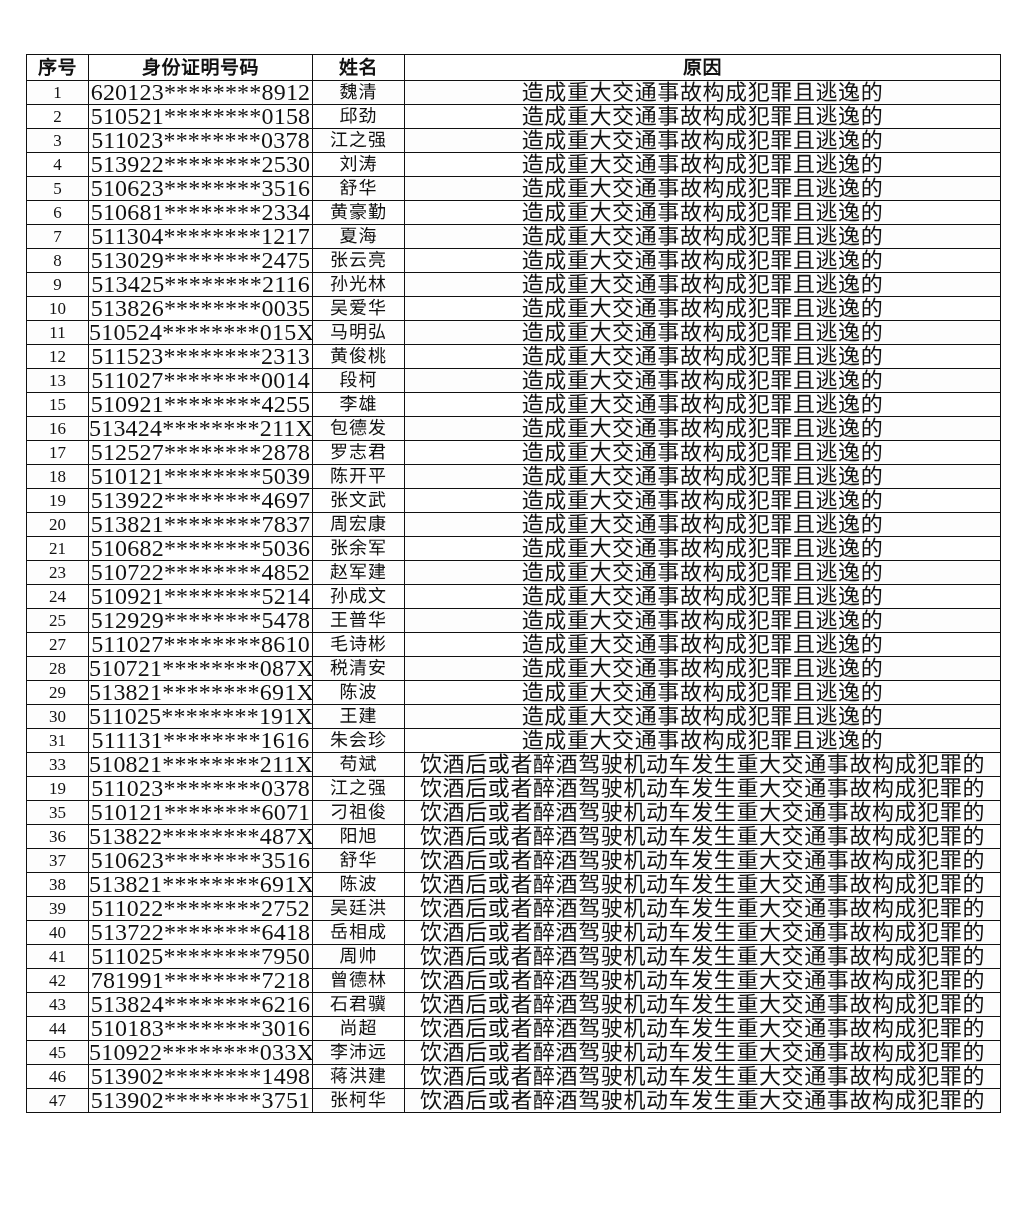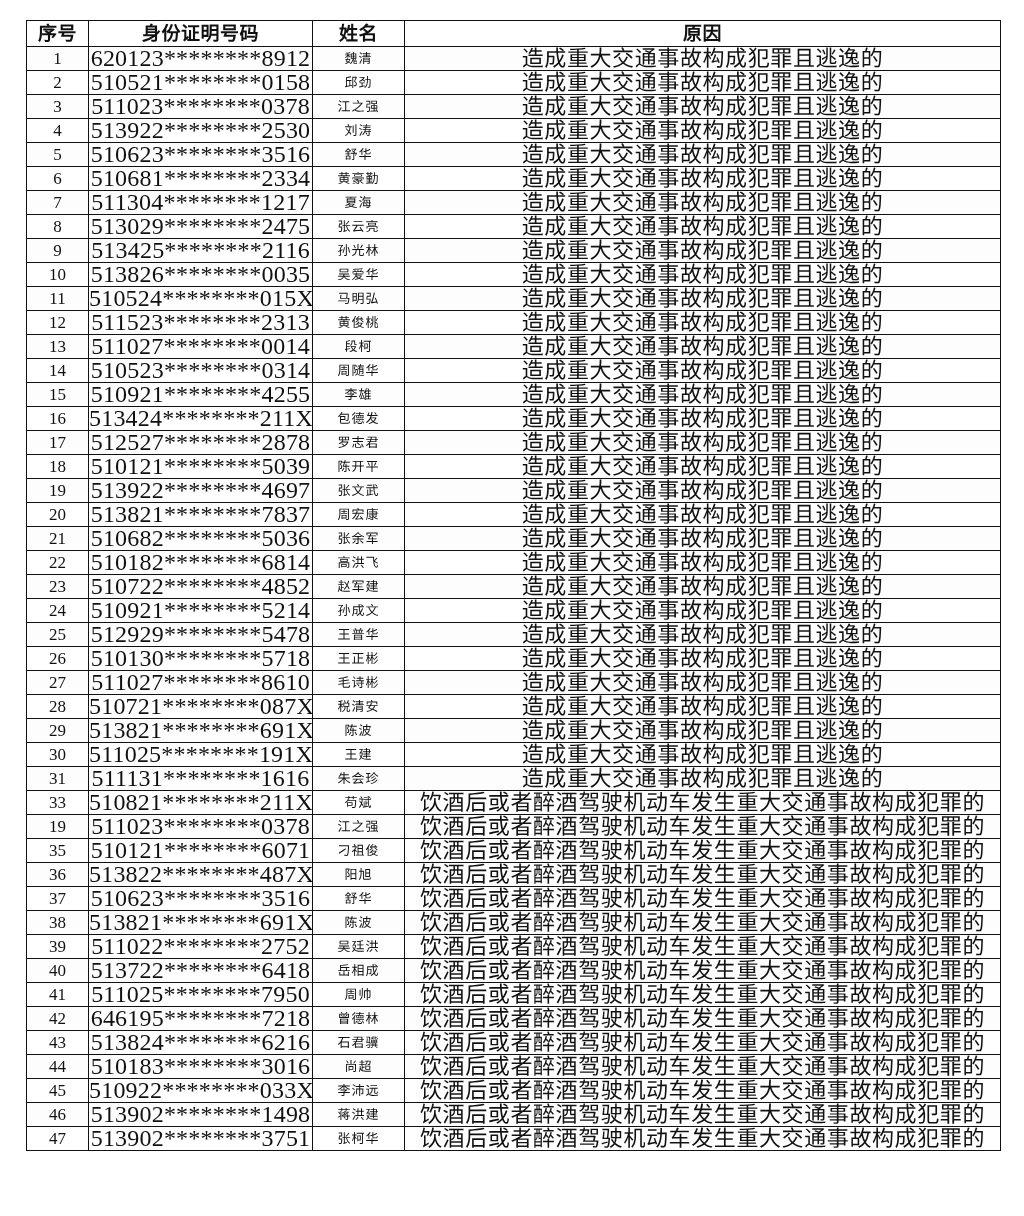--- a/index.html
+++ b/index.html
@@ -14,21 +14,21 @@
     font-family: "Liberation Serif", "DejaVu Serif", serif;
     color: #111111;
     overflow: hidden;
   }
 
   #sheet {
     position: relative;
     width: 940px;
     height: 1216px;
     background: #ffffff;
-    padding-top: 20px;
+    padding-top: 54px;
     box-sizing: border-box;
   }
 
   table.roster {
     border-collapse: collapse;
     table-layout: fixed;
     margin: 0 auto 0 26px;
     width: 974px;
     background: #ffffff;
   }
@@ -64,21 +64,21 @@
     font-family: "Liberation Serif", "DejaVu Serif", serif;
   }
 
   td.idno {
     font-size: 24px;
     letter-spacing: 0.2px;
     font-family: "Liberation Serif", "DejaVu Serif", serif;
   }
 
   td.name {
-    font-size: 13px;
+    font-size: 18px;
     letter-spacing: 1px;
   }
 
   td.reason {
     font-size: 22px;
     letter-spacing: 0.6px;
   }
 
   
   table.roster tbody tr:nth-child(odd) td { background: #fdfdfd; }
@@ -175,26 +175,20 @@
           <td class="name">黄俊桃</td>
           <td class="reason">造成重大交通事故构成犯罪且逃逸的</td>
         </tr>
         <tr>
           <td class="seq">13</td>
           <td class="idno">511027********0014</td>
           <td class="name">段柯</td>
           <td class="reason">造成重大交通事故构成犯罪且逃逸的</td>
         </tr>
         <tr>
-          <td class="seq">14</td>
-          <td class="idno">510523********0314</td>
-          <td class="name">周随华</td>
-          <td class="reason">造成重大交通事故构成犯罪且逃逸的</td>
-        </tr>
-        <tr>
           <td class="seq">15</td>
           <td class="idno">510921********4255</td>
           <td class="name">李雄</td>
           <td class="reason">造成重大交通事故构成犯罪且逃逸的</td>
         </tr>
         <tr>
           <td class="seq">16</td>
           <td class="idno">513424********211X</td>
           <td class="name">包德发</td>
           <td class="reason">造成重大交通事故构成犯罪且逃逸的</td>
@@ -223,50 +217,38 @@
           <td class="name">周宏康</td>
           <td class="reason">造成重大交通事故构成犯罪且逃逸的</td>
         </tr>
         <tr>
           <td class="seq">21</td>
           <td class="idno">510682********5036</td>
           <td class="name">张余军</td>
           <td class="reason">造成重大交通事故构成犯罪且逃逸的</td>
         </tr>
         <tr>
-          <td class="seq">22</td>
-          <td class="idno">510182********6814</td>
-          <td class="name">高洪飞</td>
-          <td class="reason">造成重大交通事故构成犯罪且逃逸的</td>
-        </tr>
-        <tr>
           <td class="seq">23</td>
           <td class="idno">510722********4852</td>
           <td class="name">赵军建</td>
           <td class="reason">造成重大交通事故构成犯罪且逃逸的</td>
         </tr>
         <tr>
           <td class="seq">24</td>
           <td class="idno">510921********5214</td>
           <td class="name">孙成文</td>
           <td class="reason">造成重大交通事故构成犯罪且逃逸的</td>
         </tr>
         <tr>
           <td class="seq">25</td>
           <td class="idno">512929********5478</td>
           <td class="name">王普华</td>
           <td class="reason">造成重大交通事故构成犯罪且逃逸的</td>
         </tr>
         <tr>
-          <td class="seq">26</td>
-          <td class="idno">510130********5718</td>
-          <td class="name">王正彬</td>
-          <td class="reason">造成重大交通事故构成犯罪且逃逸的</td>
-        </tr>
-        <tr>
           <td class="seq">27</td>
           <td class="idno">511027********8610</td>
           <td class="name">毛诗彬</td>
           <td class="reason">造成重大交通事故构成犯罪且逃逸的</td>
         </tr>
         <tr>
           <td class="seq">28</td>
           <td class="idno">510721********087X</td>
           <td class="name">税清安</td>
           <td class="reason">造成重大交通事故构成犯罪且逃逸的</td>
@@ -338,21 +320,21 @@
           <td class="reason">饮酒后或者醉酒驾驶机动车发生重大交通事故构成犯罪的</td>
         </tr>
         <tr>
           <td class="seq">41</td>
           <td class="idno">511025********7950</td>
           <td class="name">周帅</td>
           <td class="reason">饮酒后或者醉酒驾驶机动车发生重大交通事故构成犯罪的</td>
         </tr>
         <tr>
           <td class="seq">42</td>
-          <td class="idno">646195********7218</td>
+          <td class="idno">781991********7218</td>
           <td class="name">曾德林</td>
           <td class="reason">饮酒后或者醉酒驾驶机动车发生重大交通事故构成犯罪的</td>
         </tr>
         <tr>
           <td class="seq">43</td>
           <td class="idno">513824********6216</td>
           <td class="name">石君骥</td>
           <td class="reason">饮酒后或者醉酒驾驶机动车发生重大交通事故构成犯罪的</td>
         </tr>
         <tr>

